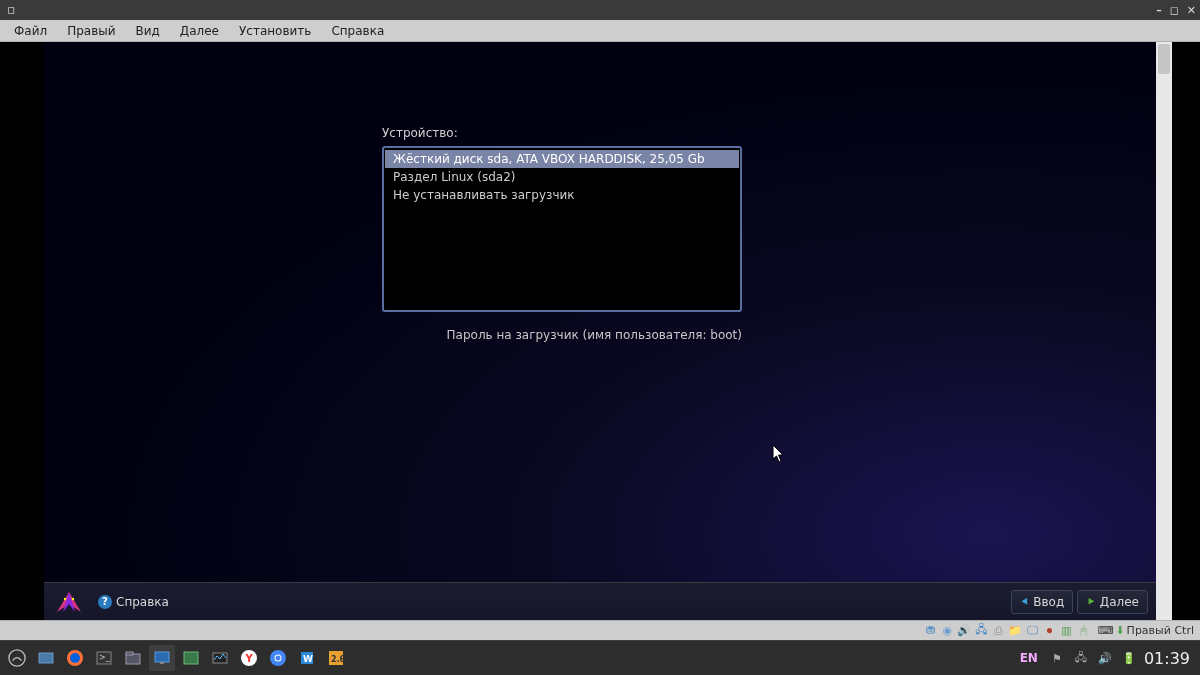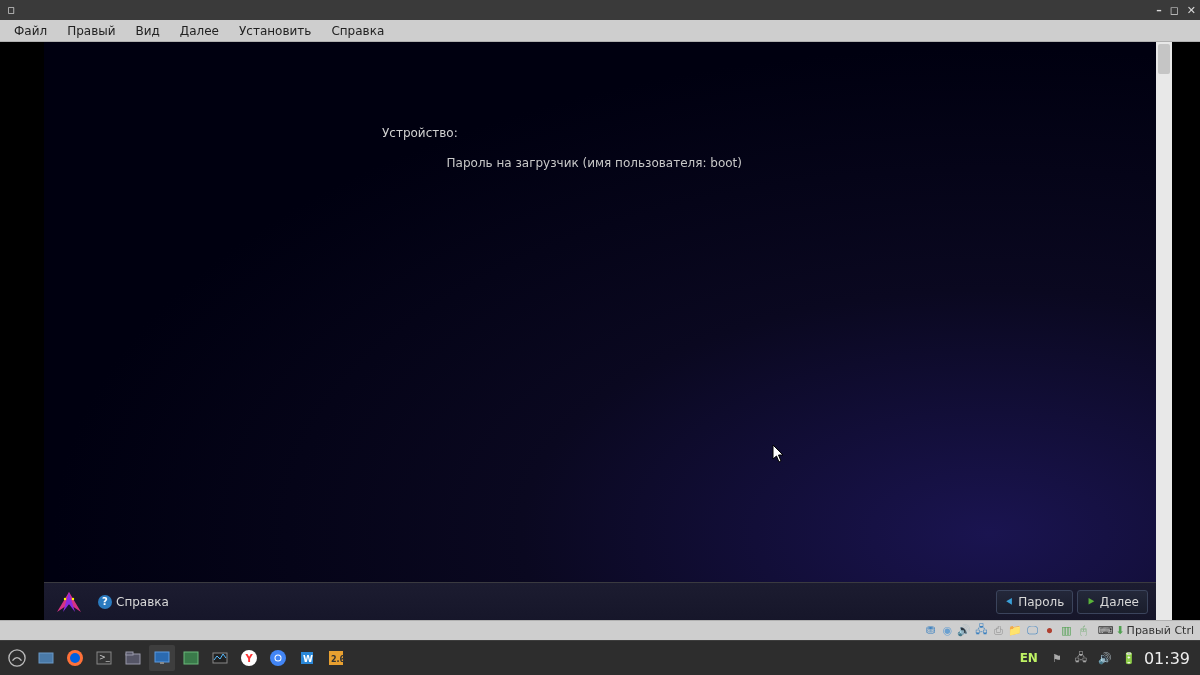--- a/index.html
+++ b/index.html
@@ -53,21 +53,21 @@
   .vb-statusbar .sic { width: 14px; height: 14px; display: flex; align-items: center; justify-content: center; font-size: 11px; }
   .vb-statusbar .captkey { margin-left: 4px; font-size: 11px; color: #333; display: flex; align-items: center; gap: 2px; }
   
   
   .taskbar { width: 1200px; height: 35px; background: #2d2d2d; display: flex; align-items: center; padding: 0 4px; gap: 3px; color: #ddd; font-size: 11px; border-top: 1px solid #3d3d3d; }
   .taskbar .tb-btn { width: 26px; height: 26px; display: flex; align-items: center; justify-content: center; border-radius: 2px; cursor: pointer; }
   .taskbar .tb-btn.active { background: #3e3e3e; }
   .taskbar .tb-right { margin-left: auto; display: flex; align-items: center; gap: 6px; }
   .taskbar .clock { font-size: 16px; color: #eee; padding-right: 6px; }
   .taskbar .tb-btn svg { width: 18px; height: 18px; }
-  .lang { font-size: 12px; color: #bef264; font-weight: bold; padding: 0 4px; }
+  .lang { font-size: 12px; color: #f0abfc; font-weight: bold; padding: 0 4px; }
 </style>
 </head>
 <body>
 
 <div class="vb-window">
   <div class="vb-titlebar">
     <span class="left-icon">◻</span>
     <div class="ctrls">
       <span>–</span>
       <span>◻</span>
@@ -81,40 +81,45 @@
     <span class="mi">Далее</span>
     <span class="mi">Установить</span>
     <span class="mi">Справка</span>
   </div>
 
   <div class="vm-area">
     <div class="vm-content">
 
       <div class="form">
         <div class="form-label">Устройство:</div>
+        <div class="device-list">
+          <div class="item selected">Жёсткий диск sda, ATA VBOX HARDDISK, 25,05 Gb</div>
+          <div class="item">Раздел Linux (sda2)</div>
+          <div class="item">Не устанавливать загрузчик</div>
+        </div>
         <div class="pw-label">Пароль на загрузчик (имя пользователя: boot)</div>
       </div>
 
       <div class="installer-footer">
         <div class="logo">
           <svg viewBox="0 0 32 24">
               <path d="M16 2 L4 22 L16 14 L28 22 Z" fill="#d63384"></path>
               <path d="M16 2 L10 22 L16 14 L22 22 Z" fill="#8a2be2"></path>
               <circle cx="12" cy="9" r="1.2" fill="#ff0"></circle>
               <circle cx="20" cy="9" r="1.2" fill="#ff0"></circle>
             </svg>
         </div>
         <div class="help-btn">
           <span class="ic">?</span>
           <span>Справка</span>
         </div>
         <div class="footer-right">
           <div class="nav-btn back">
             <span class="arr">⯇</span>
-            <span>Пароль</span>
+            <span>Ввод</span>
           </div>
           <div class="nav-btn next">
             <span class="arr">⯈</span>
             <span>Далее</span>
           </div>
         </div>
       </div>
 
       <div class="cursor-arrow">
         <svg viewBox="0 0 14 20">

